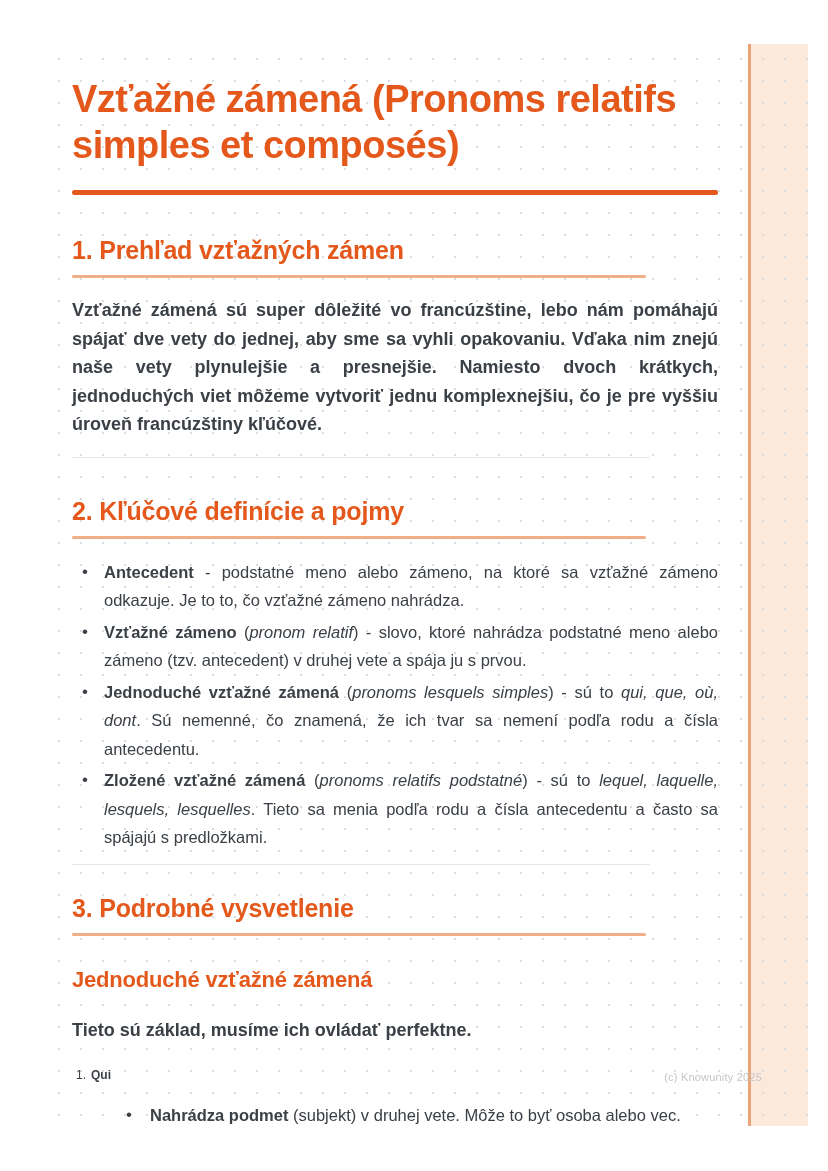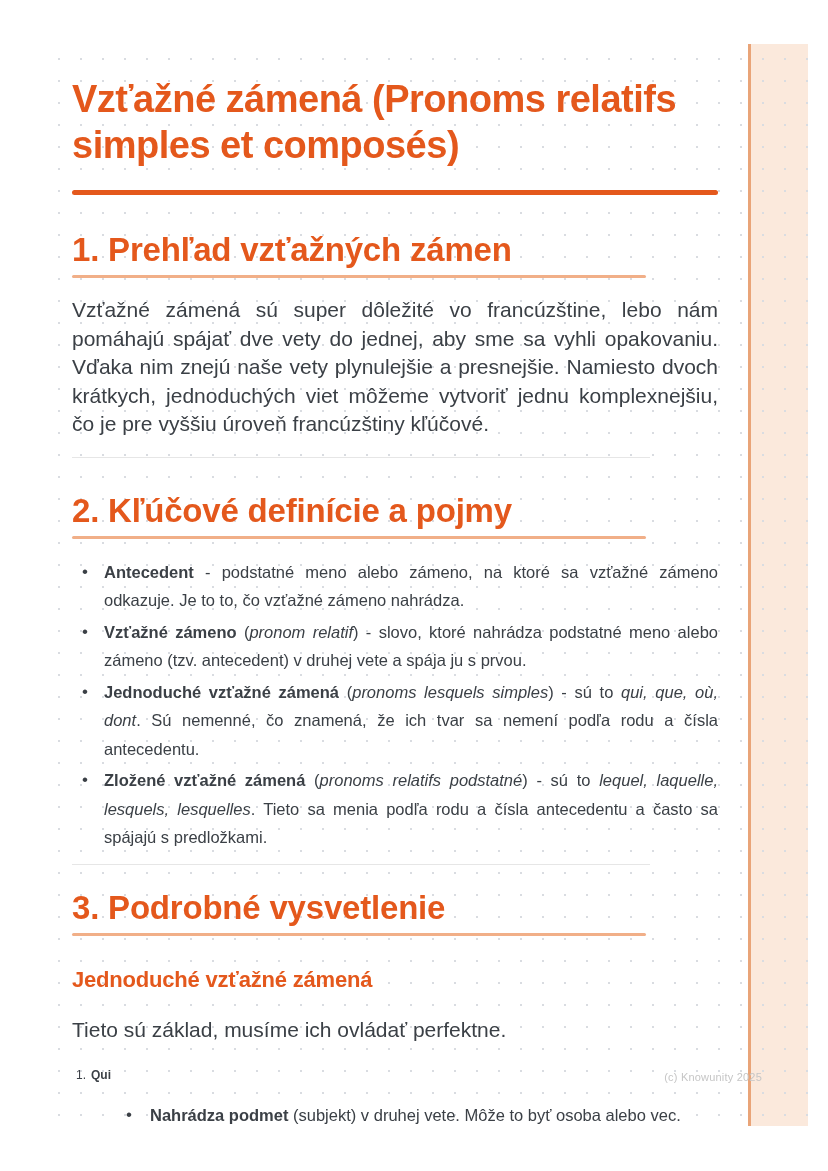--- a/index.html
+++ b/index.html
@@ -37,21 +37,21 @@
     font-weight: 800; letter-spacing: -0.5px;
     color: var(--accent, #E4581C);
     margin-bottom: 22px;
   }
   .title-rule {
     width: 646px; height: 5px; border-radius: 3px;
     background: var(--accent, #E4581C);
   }
 
   h2.sec-heading {
-    font-size: 33px; line-height: 30px;
+    font-size: 25px; line-height: 30px;
     font-weight: 700; letter-spacing: -0.2px;
     color: var(--accent, #E4581C);
   }
   .sec-1 h2 { margin-top: 40px; }
   .sec-2 h2 { margin-top: 38px; }
   .sec-3 h2 { margin-top: 28px; }
   .h-underline {
     width: 574px; height: 3px; margin-top: 10px;
     background: var(--accent-light, #F1AF88);
     border-radius: 2px;
@@ -59,22 +59,23 @@
 
   h3.sub-heading {
     font-size: 22px; line-height: 28px;
     font-weight: 700; letter-spacing: -0.2px;
     color: var(--accent, #E4581C);
     margin-top: 30px;
   }
 
   p.body {
     width: 646px;
-    font-size: 21px; line-height: 28.5px;
+    font-size: 18px; line-height: 28.5px;
     text-align: justify;
+    font-weight: bold;
   }
   .sec-1 p.body { margin-top: 18px; }
   .sec-3 p.body { margin-top: 22px; text-align: left; }
 
   .divider {
     width: 578px; height: 1px;
     background: var(--divider, #E6E6E6);
   }
   .divider.d1 { margin-top: 18px; }
   .divider.d2 { margin-top: 12px; }

